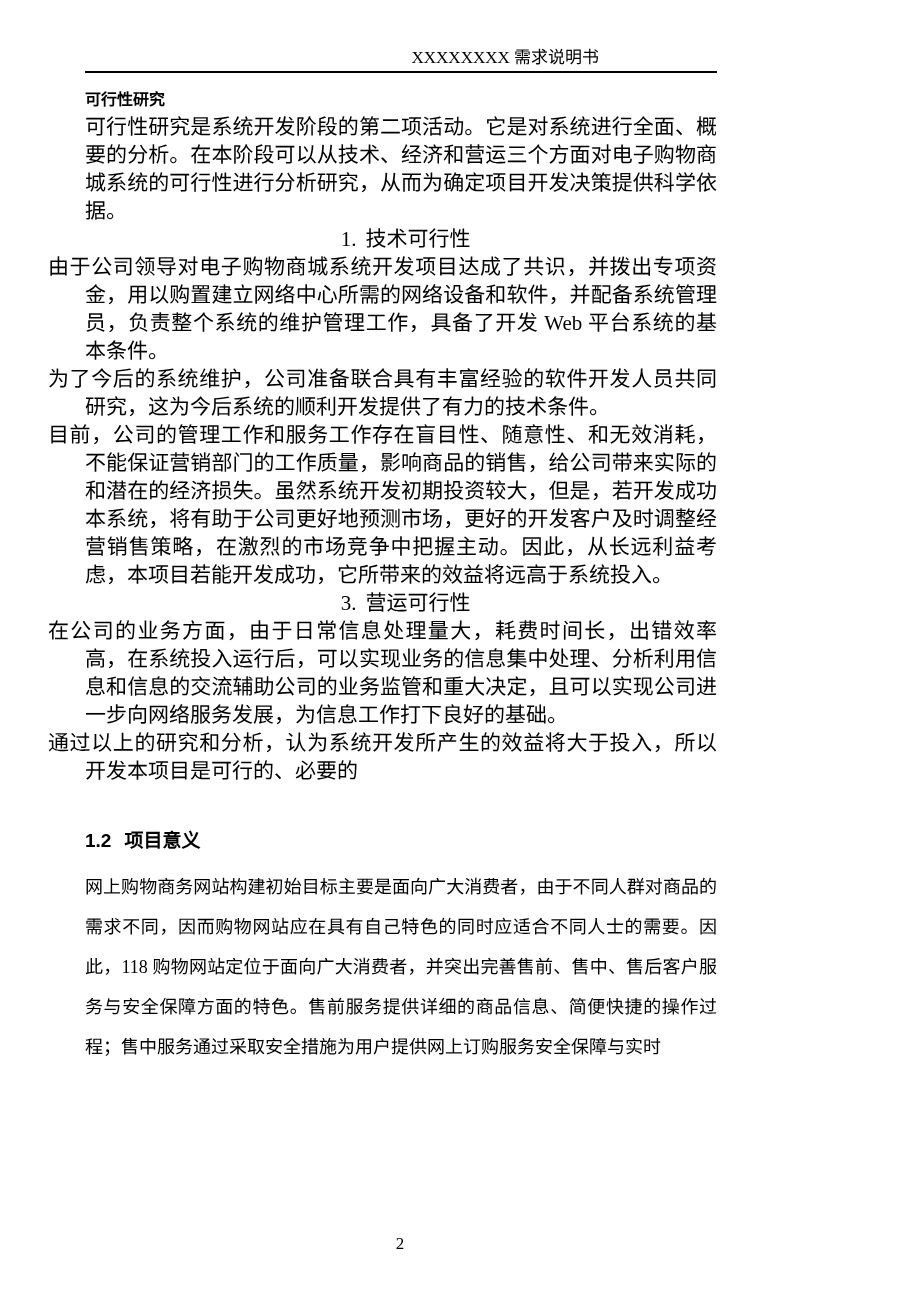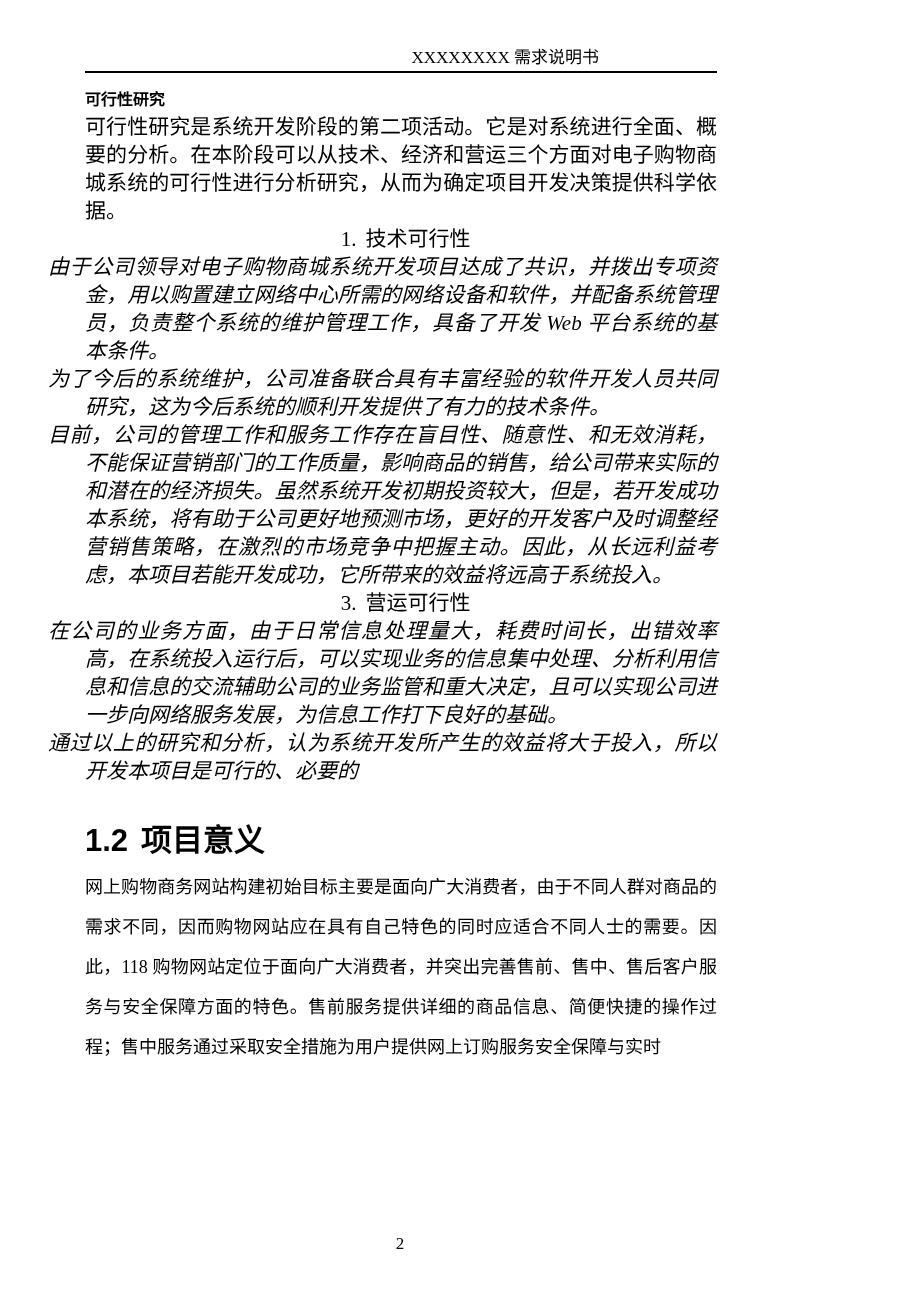--- a/index.html
+++ b/index.html
@@ -55,27 +55,26 @@
     padding-left: 33px;
     text-align: center;
   }
   .p-num .num {
     display: inline-block;
     width: 34px;
   }
   .p-hang {
     padding-left: 65px;
     text-indent: -37px;
-    font-style: italic;
   }
   .sec-heading {
     margin: 42px 0 0 0;
     font-family: "Liberation Sans", "DejaVu Sans", sans-serif;
     font-weight: bold;
-    font-size: 31px;
+    font-size: 19px;
     line-height: 28px;
   }
   .sec-heading .sec-num {
     display: inline-block;
     margin-right: 13px;
   }
   .p-wide {
     margin: 12px 0 0 0;
     font-size: 18px;
     line-height: 40px;

